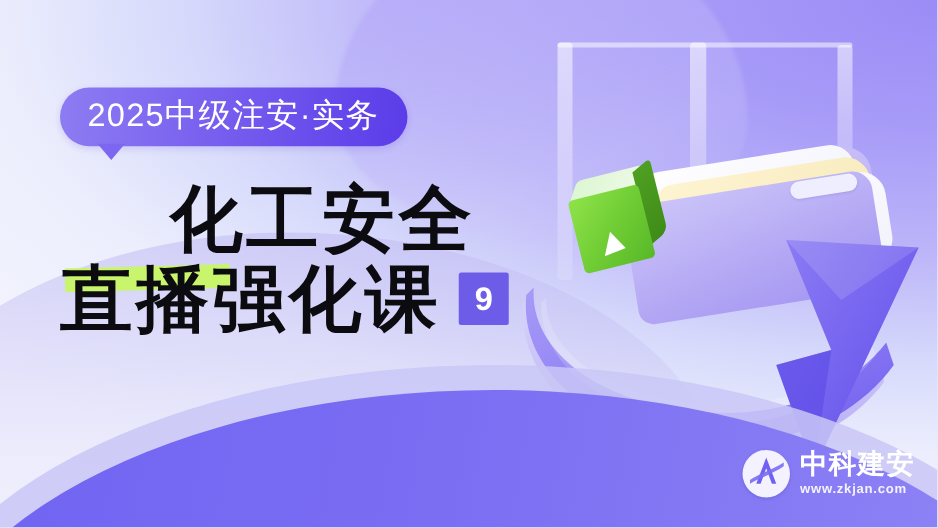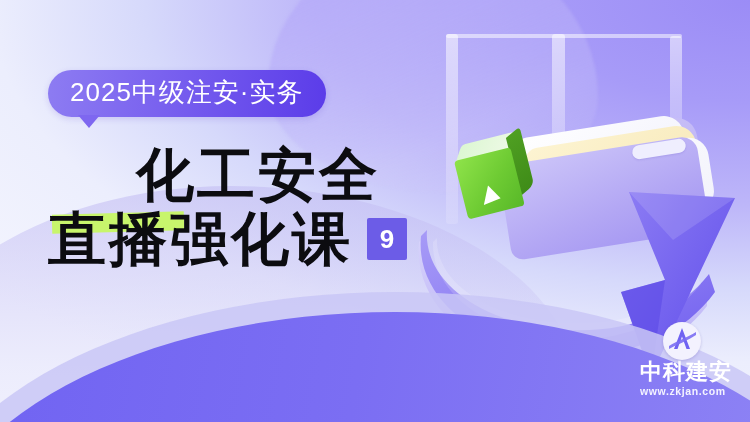--- a/index.html
+++ b/index.html
@@ -212,21 +212,21 @@
     font-size:26px;
     font-weight:bold;
     letter-spacing:0;
     border-radius:2px;
   }
 
   
   .logo {
     position:absolute;
     right:18px; bottom:24px;
-    display:flex; align-items:center;flex-direction:column;
+    display:flex; align-items:center;
   }
   .logo-mark {
     width:38px; height:38px; flex:0 0 38px;
     border-radius:50%;
     background:#f2f1fe;
     position:relative;
     overflow:hidden;
     box-shadow:0 1px 3px rgba(60,40,150,.22);
   }
   .logo-text { margin-left:8px; }

